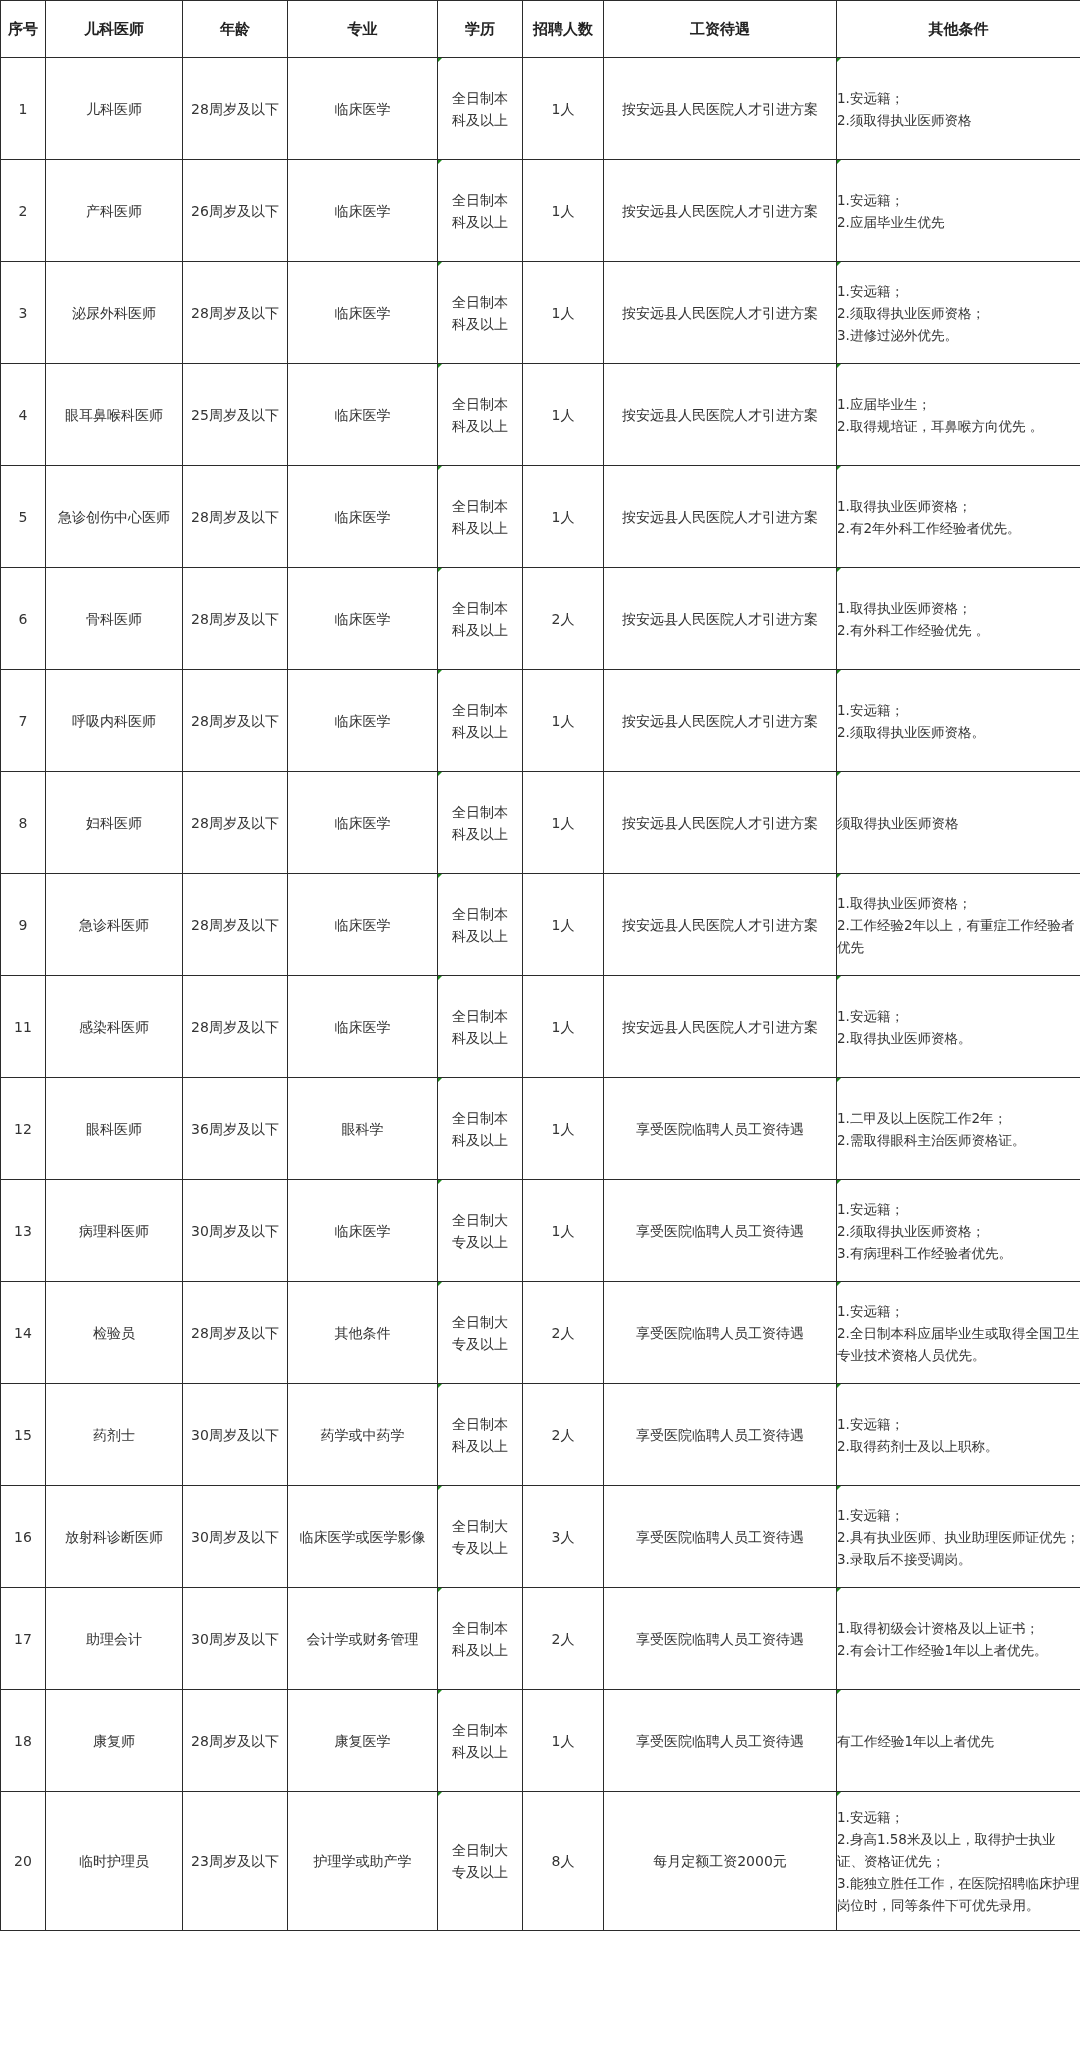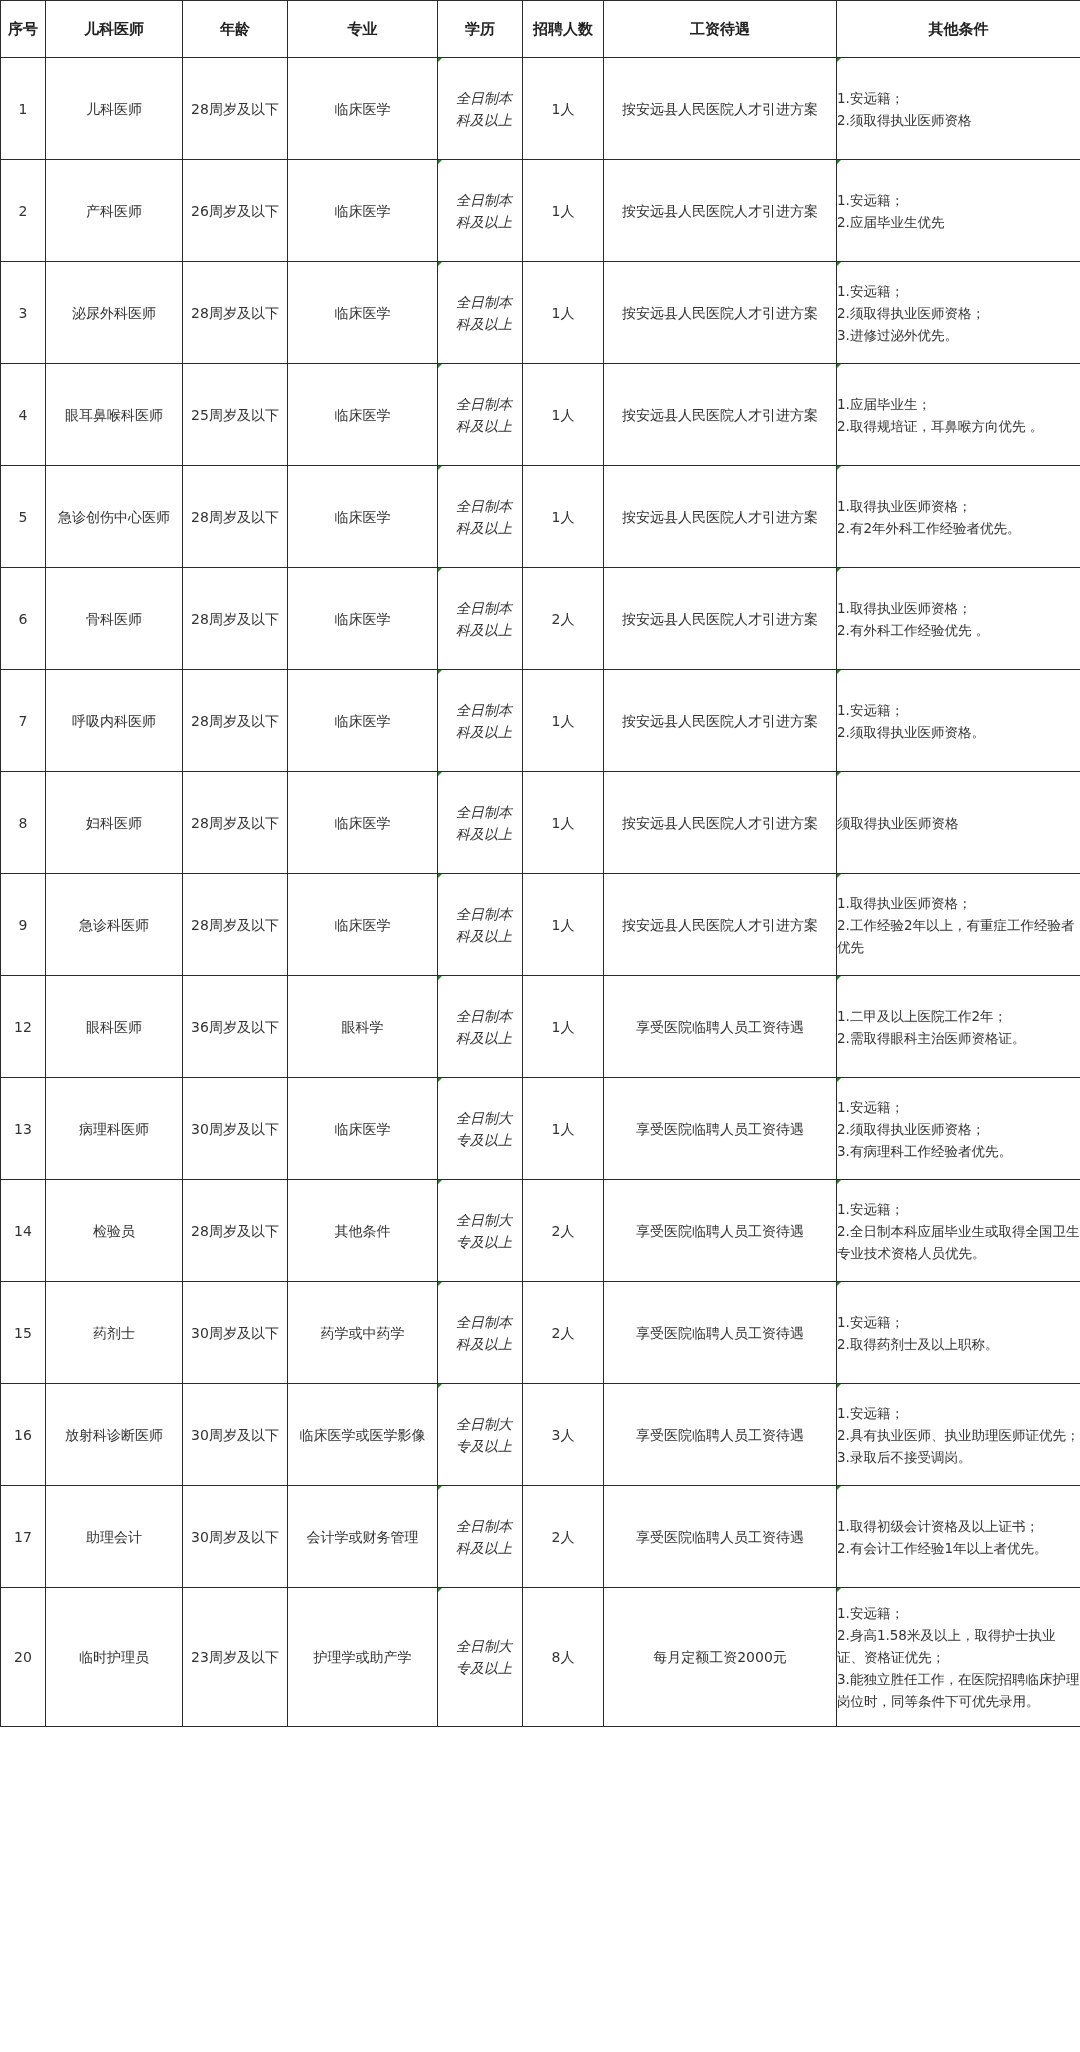--- a/index.html
+++ b/index.html
@@ -24,21 +24,21 @@
     font-weight: bold;
     font-size: 15px;
     color: #222222;
     text-align: center;
   }
   table.recruit tr.row td { height: 101px; }
   table.recruit tr.row.tall td { height: 138px; }
   td.c { text-align: center; }
   td.notes { text-align: left; padding-left: 2px; padding-right: 2px; font-size: 13.5px; line-height: 22px; margin-left: 28px; }
   td.edu { text-align: center; font-size: 14px; line-height: 24px; padding: 0 4px; }
-  td.edu span { display: inline-block; width: 64px; text-align: right; font-style: italic; }
+  td.edu span { display: inline-block; width: 64px; text-align: center; }
   td .mark {
     position: absolute; left: 0; top: 0; width: 0; height: 0;
     border-top: 4px solid #1a8a1a; border-right: 4px solid transparent;
   }
   .nl { white-space: pre-line; }
 </style>
 </head>
 <body>
 
 <table class="recruit">
@@ -168,20 +168,31 @@
     <td class="c">28周岁及以下</td>
     <td class="c">临床医学</td>
     <td class="edu"><i class="mark"></i><span>全日制本科及以上</span></td>
     <td class="c">1人</td>
     <td class="c">按安远县人民医院人才引进方案</td>
     <td class="notes"><i class="mark"></i><span class="nl">1.取得执业医师资格；
 2.工作经验2年以上，有重症工作经验者优先</span></td>
   </tr>
 
 
+  <tr class="row">
+    <td class="c">11</td>
+    <td class="c">感染科医师</td>
+    <td class="c">28周岁及以下</td>
+    <td class="c">临床医学</td>
+    <td class="edu"><i class="mark"></i><span>全日制本科及以上</span></td>
+    <td class="c">1人</td>
+    <td class="c">按安远县人民医院人才引进方案</td>
+    <td class="notes"><i class="mark"></i><span class="nl">1.安远籍；
+2.取得执业医师资格。</span></td>
+  </tr>
 
   <tr class="row">
     <td class="c">12</td>
     <td class="c">眼科医师</td>
     <td class="c">36周岁及以下</td>
     <td class="c">眼科学</td>
     <td class="edu"><i class="mark"></i><span>全日制本科及以上</span></td>
     <td class="c">1人</td>
     <td class="c">享受医院临聘人员工资待遇</td>
     <td class="notes"><i class="mark"></i><span class="nl">1.二甲及以上医院工作2年；
@@ -243,20 +254,30 @@
     <td class="c">助理会计</td>
     <td class="c">30周岁及以下</td>
     <td class="c">会计学或财务管理</td>
     <td class="edu"><i class="mark"></i><span>全日制本科及以上</span></td>
     <td class="c">2人</td>
     <td class="c">享受医院临聘人员工资待遇</td>
     <td class="notes"><i class="mark"></i><span class="nl">1.取得初级会计资格及以上证书；
 2.有会计工作经验1年以上者优先。</span></td>
   </tr>
 
+  <tr class="row">
+    <td class="c">18</td>
+    <td class="c">康复师</td>
+    <td class="c">28周岁及以下</td>
+    <td class="c">康复医学</td>
+    <td class="edu"><i class="mark"></i><span>全日制本科及以上</span></td>
+    <td class="c">1人</td>
+    <td class="c">享受医院临聘人员工资待遇</td>
+    <td class="notes"><i class="mark"></i><span class="nl">有工作经验1年以上者优先</span></td>
+  </tr>
 
   <tr class="row tall">
     <td class="c">20</td>
     <td class="c">临时护理员</td>
     <td class="c">23周岁及以下</td>
     <td class="c">护理学或助产学</td>
     <td class="edu"><i class="mark"></i><span>全日制大专及以上</span></td>
     <td class="c">8人</td>
     <td class="c">每月定额工资2000元</td>
     <td class="notes"><i class="mark"></i><span class="nl">1.安远籍；

